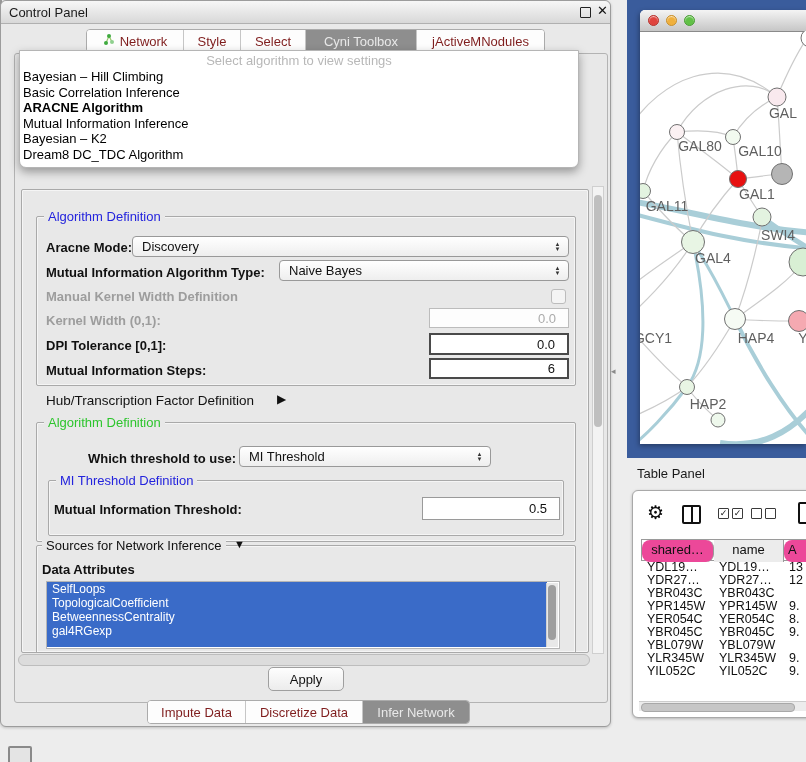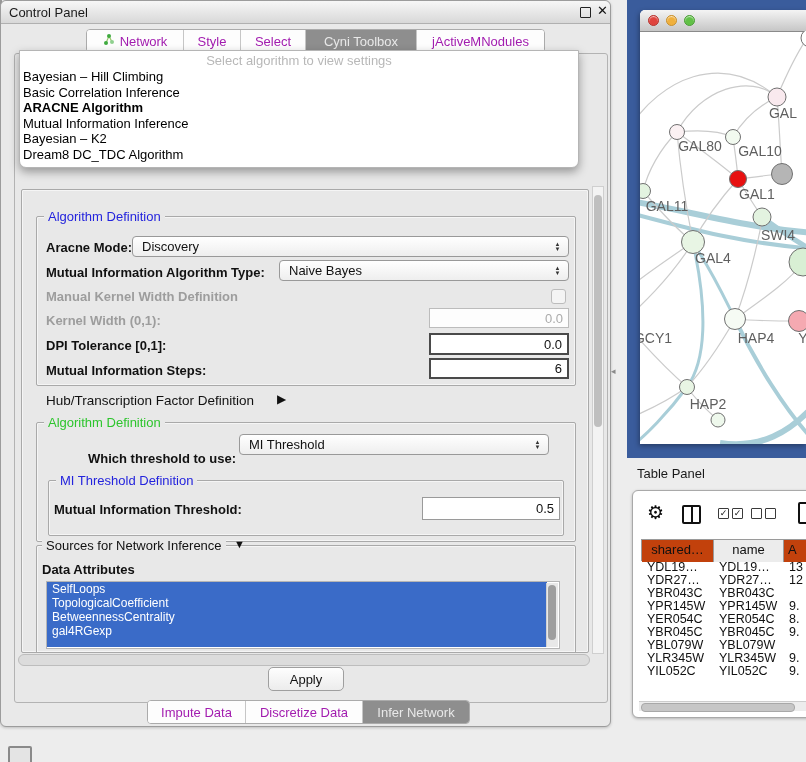--- a/index.html
+++ b/index.html
@@ -11,21 +11,21 @@
       border-radius:6px;box-shadow:0 1px 3px rgba(0,0,0,.2);}
   .cp-titlebar{left:0;top:0;right:0;height:22px;background:linear-gradient(#f7f7f7,#d8d8d8);
       border-bottom:1px solid #b0b0b0;border-radius:6px 6px 0 0;}
   .cp-title{left:8px;top:4px;font-size:13px;color:#1a1a1a;}
   .win-restore{left:579px;top:6px;width:9px;height:9px;border:1.5px solid #222;border-radius:1px;}
   .win-close{left:596px;top:2px;font-size:13px;font-weight:bold;color:#111;}
   
   .tabbar{left:85px;top:28px;height:22px;display:flex;border:1px solid #ababab;border-radius:4px;
       background:#fff;overflow:hidden;}
   .tab{display:flex;align-items:center;justify-content:center;padding:0;height:22px;
-      border-right:1px solid #c6c6c6;font-size:13px;color:#a21caf;background:#fdfdfd;}
+      border-right:1px solid #c6c6c6;font-size:13px;color:#7f1d1d;background:#fdfdfd;}
   .tab:last-child{border-right:none;}
   .tab.sel{background:#8e8e8e;color:#e9e9e9;}
   .tab .net-ico{margin-right:5px;}
   
   .cp-content{left:13px;top:52px;width:592px;height:648px;background:#e8e8e8;
       border:1px solid #b3b3b3;border-radius:3px;}
   
   .bg-combo{left:38px;top:158px;width:554px;height:22px;border:1px solid #bdbdbd;border-radius:5px;
       background:#f0f0f0;color:#a8a8a8;font-size:13px;line-height:20px;padding-left:18px;box-sizing:border-box;z-index:1;}
   
@@ -41,21 +41,21 @@
   .t-green{color:#2dc52d;}
   .lbl{font-weight:bold;font-size:13px;white-space:nowrap;}
   .dim{color:#9d9d9d;}
   
   .combo{display:flex;align-items:center;background:linear-gradient(#ffffff,#eeeeee);
       border:1px solid #999;border-radius:4px;height:21px;box-sizing:border-box;padding:0 6px 0 9px;font-size:13px;}
   .spin{margin-left:auto;width:9px;text-align:center;}
   .spin::before{content:"▲";display:block;font-size:6px;line-height:5px;color:#333;}
   .spin::after{content:"▼";display:block;font-size:6px;line-height:5px;color:#333;}
   .inp{background:#fff;border:1px solid #9a9a9a;box-sizing:border-box;font-size:13px;
-      text-align:right;padding:0 5px;display:flex;align-items:center;justify-content:flex-end;}
+      text-align:right;padding:0 12px;display:flex;align-items:center;justify-content:flex-end;}
   .inp.disabled{border-color:#bcbcbc;color:#ababab;background:#fdfdfd;}
   .inp.strong{border:2px solid #4a4a4a;}
   .chk{width:13px;height:13px;border:1px solid #bcbcbc;border-radius:3px;background:#f4f4f4;}
   .arrow-glyph{font-size:12px;color:#111;}
   
   .attr-list{background:#fff;border:1px solid #b5b5b5;overflow:hidden;}
   .attr-item{height:14px;line-height:14px;background:#3a6bc8;color:#fff;font-size:12px;
       padding-left:5px;margin:0 12px 0 0;}
   .attr-item.partial{height:9px;}
   .list-sb{position:absolute;right:1px;top:1px;bottom:1px;width:11px;background:#e8e8e8;border-left:1px solid #d0d0d0;}
@@ -85,21 +85,21 @@
   .gear{left:14px;top:12px;font-size:19px;color:#0a0a0a;line-height:19px;}
   .cols-ico{left:49px;top:14px;width:15px;height:15px;border:2px solid #111;border-radius:2px;}
   .cols-ico::after{content:"";position:absolute;left:6.5px;top:0;width:2px;height:15px;background:#111;}
   .cbpair{top:17px;display:flex;gap:3px;}
   .cb{width:9px;height:9px;border:1px solid #3a3a3a;border-radius:1px;font-size:9px;line-height:8px;color:#111;text-align:center;}
   .cb.checked::after{content:"✓";}
   .doc-ico{left:165px;top:11px;width:14px;height:18px;border:2px solid #111;border-radius:2px;}
   .thead{left:8px;top:48px;height:22px;display:flex;border:1px solid #9a9a9a;border-bottom:1px solid #9a9a9a;box-sizing:border-box;}
   .th{height:22px;line-height:20px;text-align:center;font-size:13px;border-right:1px solid #9a9a9a;
       box-sizing:border-box;overflow:hidden;}
-  .th.hl{background:#c2410c;}
+  .th.hl{background:#ec4899;border-radius:8px;}
   .th.plain{background:#ececec;}
   .tbody{left:8px;top:70px;width:200px;height:116px;overflow:hidden;}
   .trow{display:flex;height:13px;}
   .tcell{font-size:12.5px;line-height:13px;padding-left:6px;box-sizing:border-box;overflow:hidden;white-space:nowrap;}
   .tcell.c0{width:72px;}
   .tcell.c1{width:70px;}
   .tcell.c2{width:56px;}
   .t-hscroll{left:6px;top:210px;width:200px;height:9px;background:#ececec;border-top:1px solid #cccccc;}
   .t-hscroll .thumb{position:absolute;left:2px;top:1px;width:152px;height:7px;background:#c6c6c6;border:1px solid #a8a8a8;border-radius:4px;}
   .frag-tl{left:0;top:0;width:2px;height:7px;background:#9a9a9a;}
@@ -188,21 +188,21 @@
     <span class="abs lbl" style="left:24px;top:173px;">Mutual Information Steps:</span>
     <div class="abs inp strong" style="left:407px;top:168px;width:140px;height:21px;">6</div>
 
     <span class="abs" style="left:24px;top:203px;font-size:13.5px;">Hub/Transcription Factor Definition</span>
     <span class="abs arrow-glyph" style="left:255px;top:202px;">▶</span>
 
     <div class="abs grp" style="left:14px;top:232px;width:538px;height:118px;"></div>
     <span class="abs grptitle t-green" style="left:22px;top:225px;">Algorithm Definition</span>
 
     <span class="abs lbl" style="left:66px;top:261px;">Which threshold to use:</span>
-    <div class="abs combo" style="left:217px;top:244px;width:310px;">
+    <div class="abs combo" style="left:217px;top:256px;width:252px;">
       <span>MI Threshold</span>
       <span class="spin"></span>
     </div>
 
     <div class="abs grp" style="left:26px;top:290px;width:514px;height:54px;"></div>
     <span class="abs grptitle t-blue" style="left:34px;top:283px;">MI Threshold Definition</span>
     <span class="abs lbl" style="left:32px;top:312px;">Mutual Information Threshold:</span>
     <div class="abs inp" style="left:400px;top:307px;width:138px;height:23px;">0.5</div>
 
     <div class="abs grp" style="left:14px;top:355px;width:538px;height:120px;"></div>

